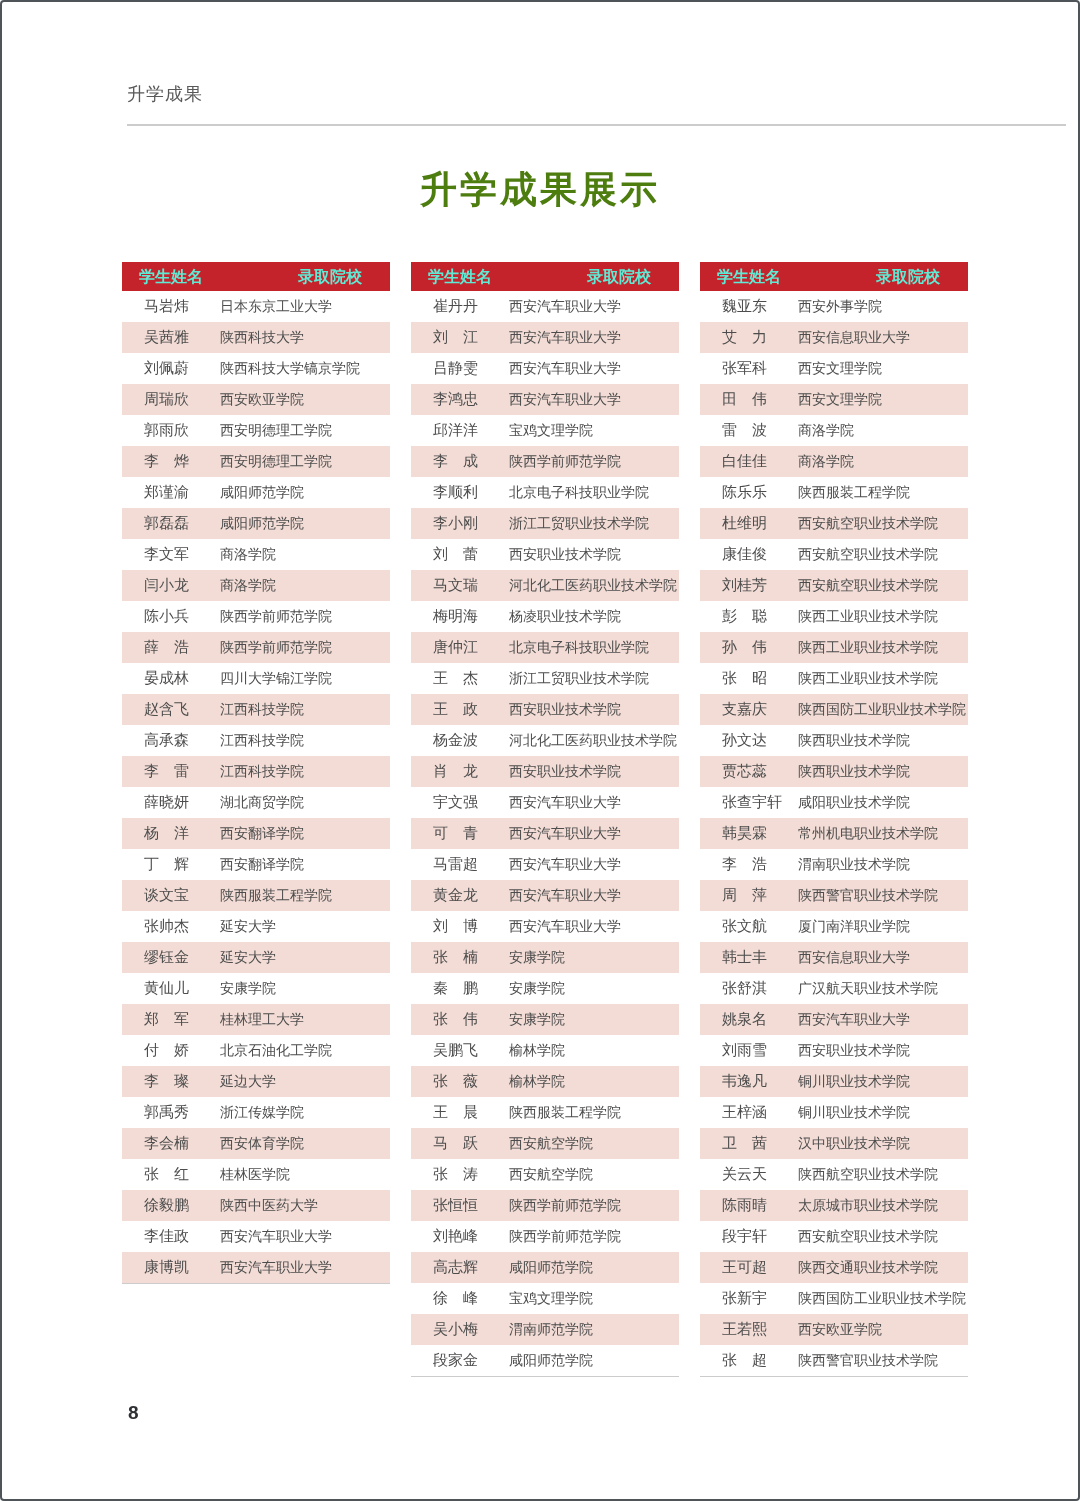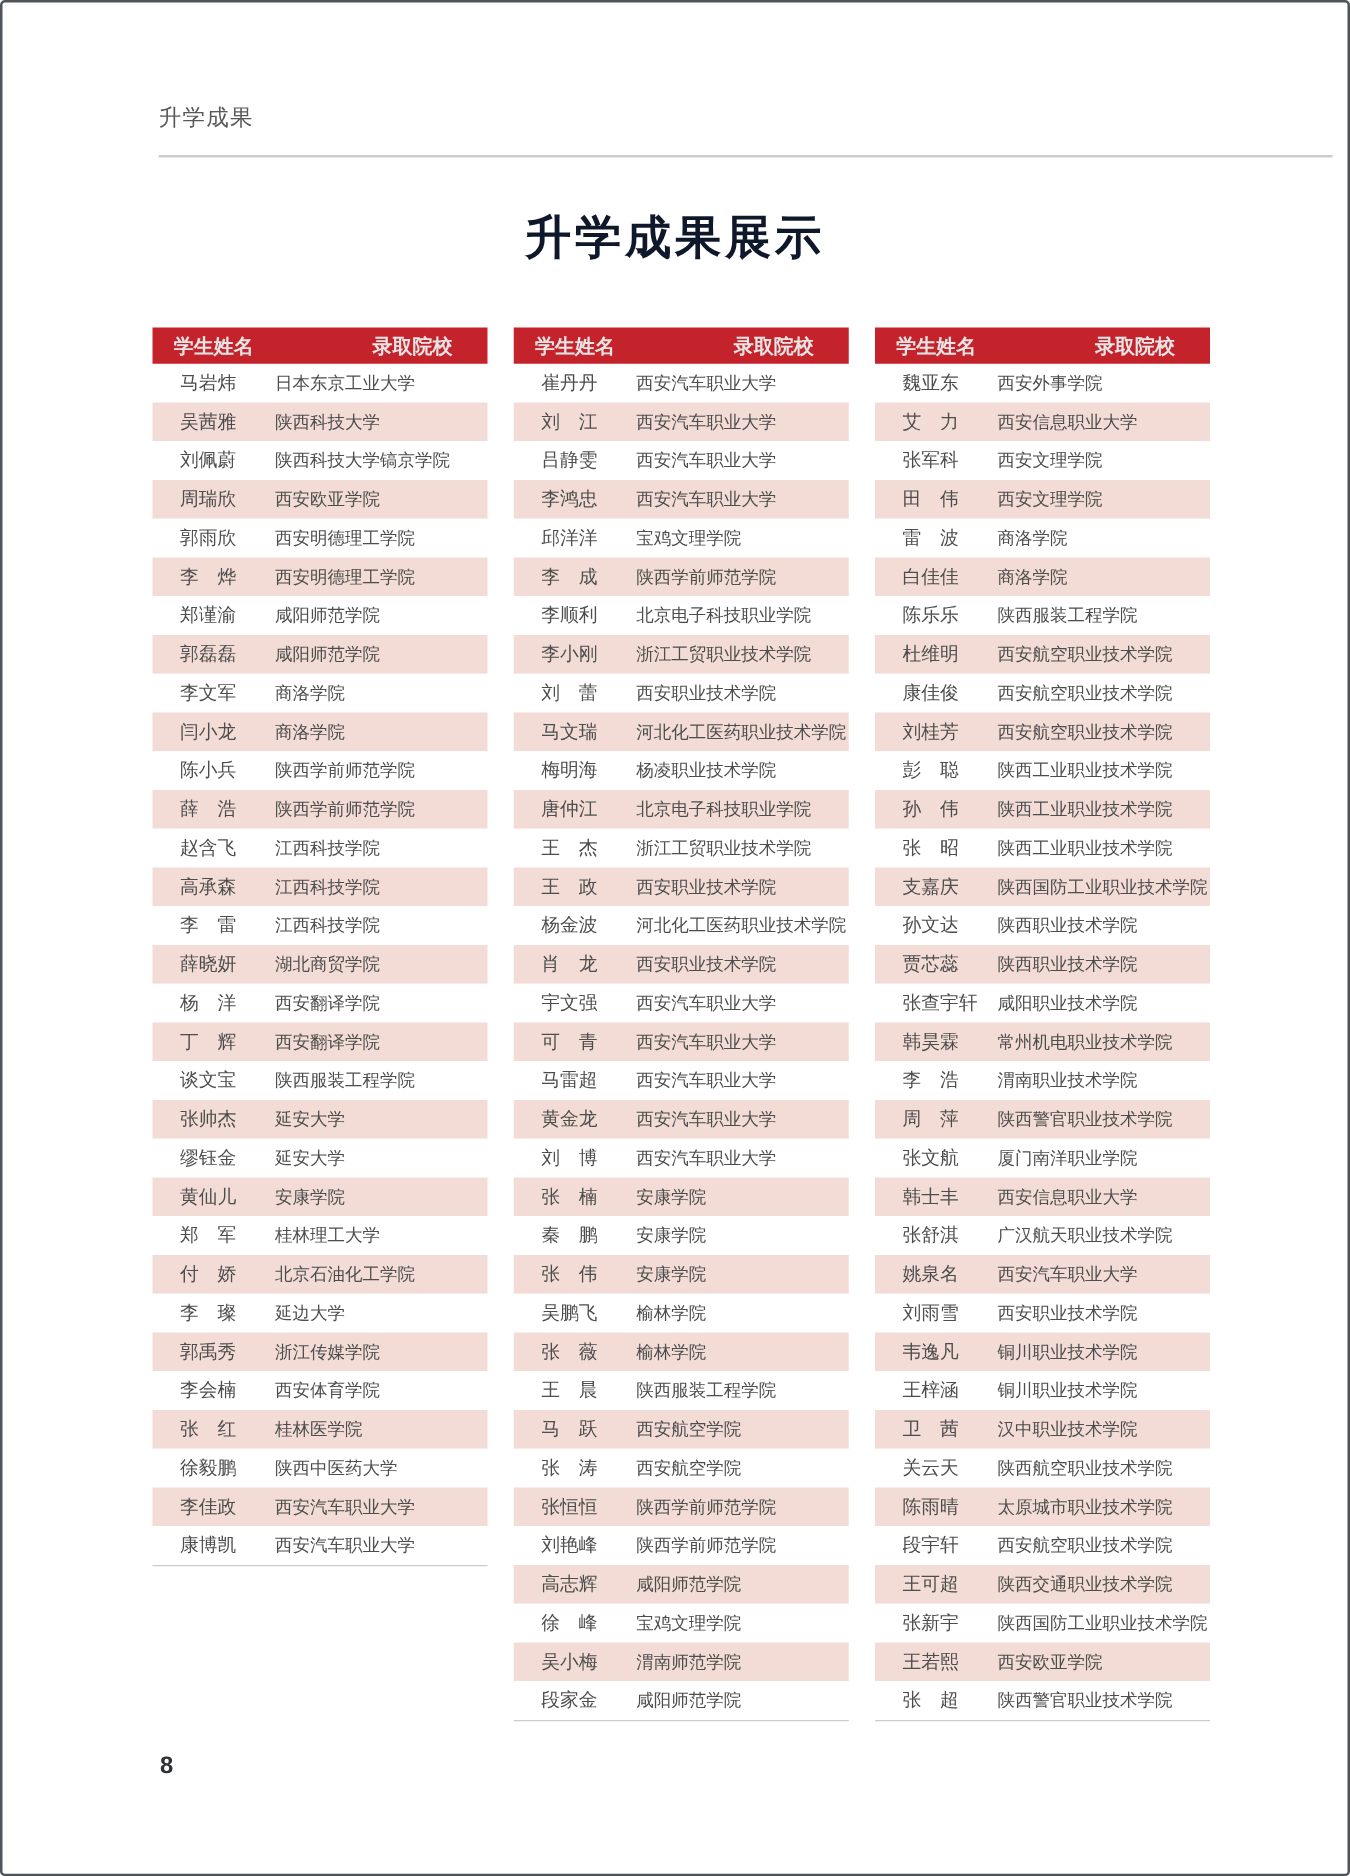--- a/index.html
+++ b/index.html
@@ -34,37 +34,37 @@
   .doc-title {
     position: absolute;
     top: 163px;
     left: 0;
     width: 100%;
     text-align: center;
     font-family: "Liberation Serif", "DejaVu Serif", serif;
     font-weight: bold;
     font-size: 37px;
     letter-spacing: 3px;
-    color: #0f172a;
+    color: #4d7c0f;
   }
   .tables-wrap {
     position: absolute;
     top: 260px;
     left: 120px;
     display: flex;
     gap: 21px;
   }
   .col-table {
     width: 268px;
   }
   .table-head {
     position: relative;
     height: 29px;
     background: #c5232b;
-    color: #e5e5e5;
+    color: #5eead4;
     font-weight: bold;
     font-size: 16px;
   }
   .table-head .h-name {
     position: absolute;
     left: 17px;
     top: 5px;
   }
   .table-head .h-school {
     position: absolute;
@@ -166,20 +166,24 @@
         </div>
         <div class="row">
           <span class="name">陈小兵</span>
           <span class="school">陕西学前师范学院</span>
         </div>
         <div class="row">
           <span class="name">薛　浩</span>
           <span class="school">陕西学前师范学院</span>
         </div>
         <div class="row">
+          <span class="name">晏成林</span>
+          <span class="school">四川大学锦江学院</span>
+        </div>
+        <div class="row">
           <span class="name">赵含飞</span>
           <span class="school">江西科技学院</span>
         </div>
         <div class="row">
           <span class="name">高承森</span>
           <span class="school">江西科技学院</span>
         </div>
         <div class="row">
           <span class="name">李　雷</span>
           <span class="school">江西科技学院</span>

